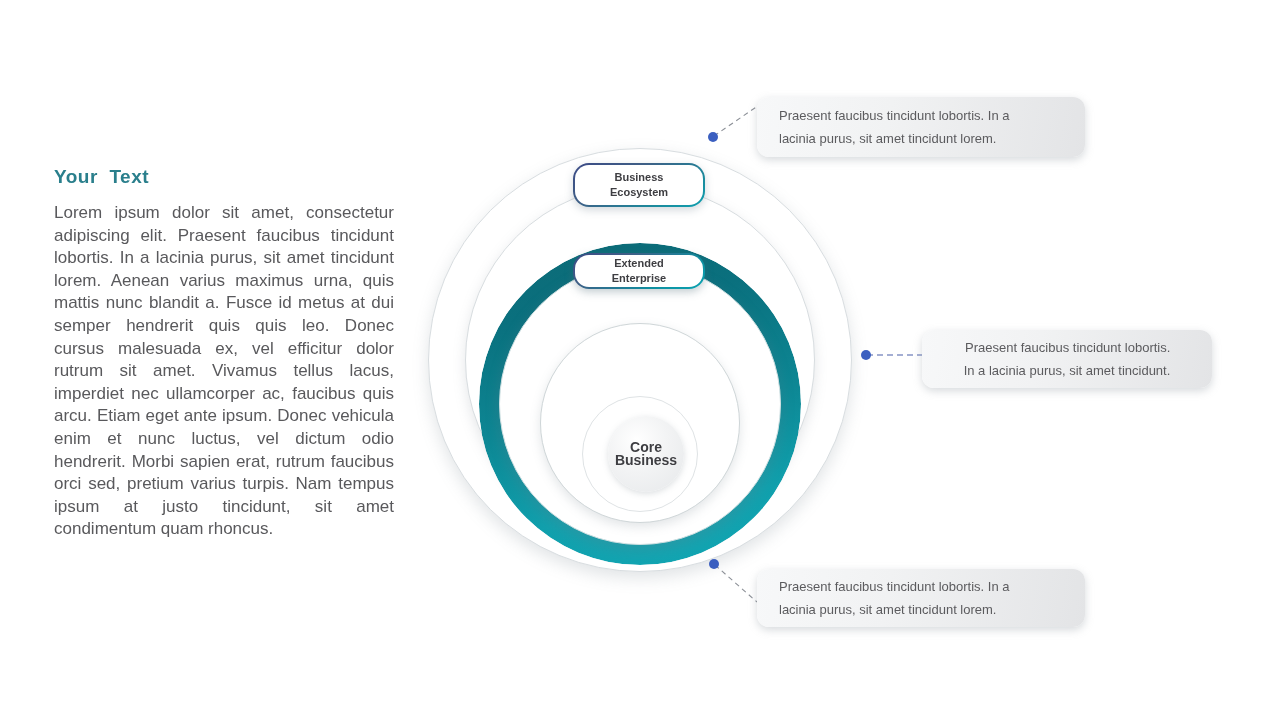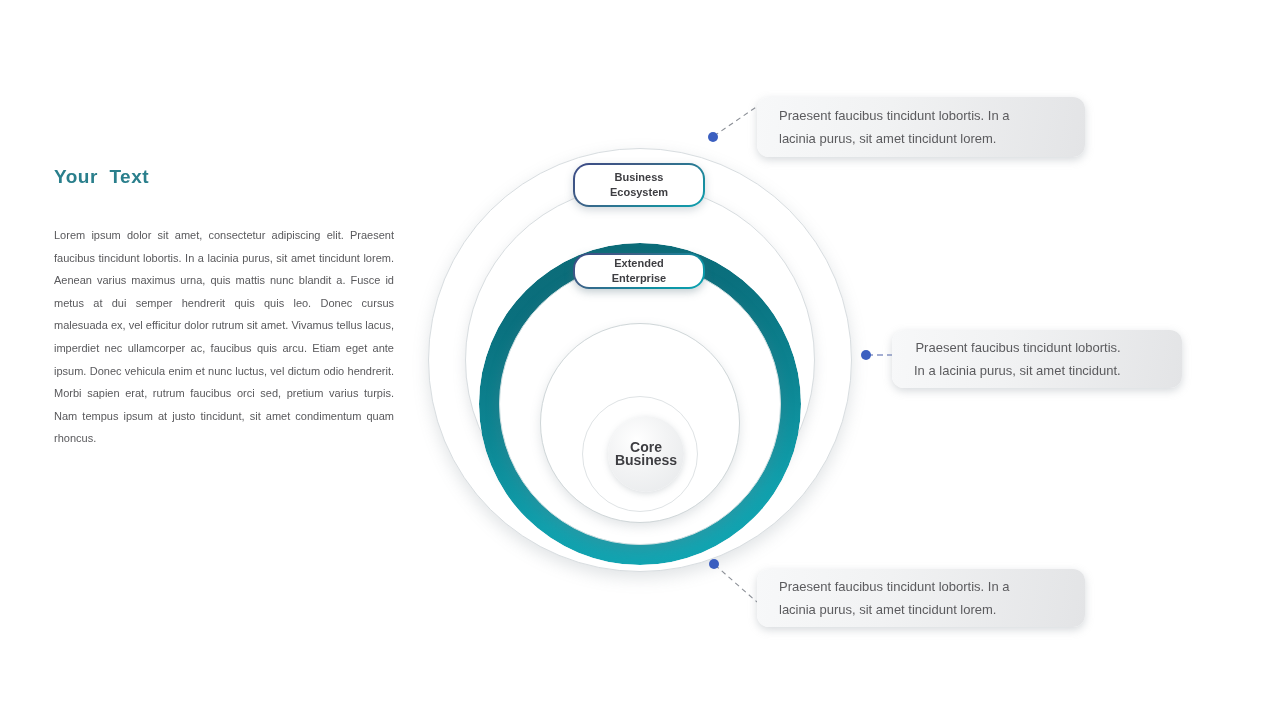--- a/index.html
+++ b/index.html
@@ -25,26 +25,26 @@
     left: 54px;
     top: 166px;
     width: 340px;
   }
 
   .heading {
     font-size: 19px;
     font-weight: bold;
     color: #2a7f8c;
     letter-spacing: 0.5px;
-    margin-bottom: 36px;
+    margin-bottom: 14px;
     white-space: pre;
   }
 
   .body-copy {
-    font-size: 11px;
+    font-size: 17px;
     line-height: 22.6px;
     color: #59595c;
     text-align: justify;
     text-justify: inter-word;
   }
 
   
   .diagram {
     position: absolute;
     left: 428px;
@@ -186,21 +186,21 @@
   }
 
   .callout-text {
     font-size: 13px;
     line-height: 23px;
     color: #5b5b5e;
     white-space: pre-line;
   }
 
   .callout-top    { left: 757px; top: 97px;  width: 328px; height: 60px; }
-  .callout-mid    { left: 892px; top: 330px; width: 290px; height: 58px; justify-content: flex-start; }
+  .callout-mid    { left: 922px; top: 330px; width: 290px; height: 58px; justify-content: center; }
   .callout-mid .callout-text { text-align: right; }
   .callout-bottom { left: 757px; top: 569px; width: 328px; height: 58px; }
 
   .connector { position: absolute; overflow: visible; }
   .conn-top    { left: 700px; top: 95px;  width: 70px;  height: 55px; }
   .conn-mid    { left: 855px; top: 347px; width: 80px;  height: 16px; }
   .conn-bottom { left: 705px; top: 556px; width: 60px;  height: 55px; }
 </style>
 </head>
 <body>

